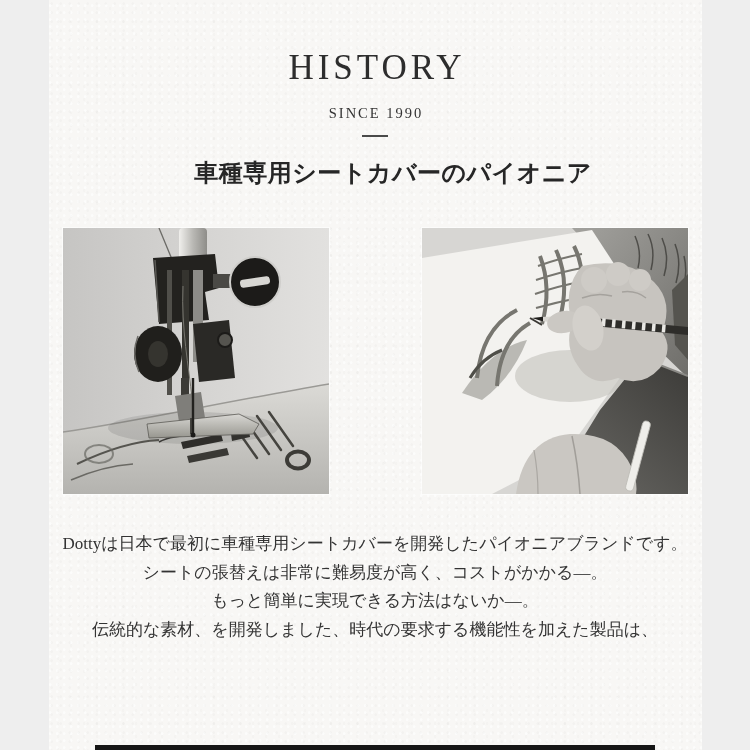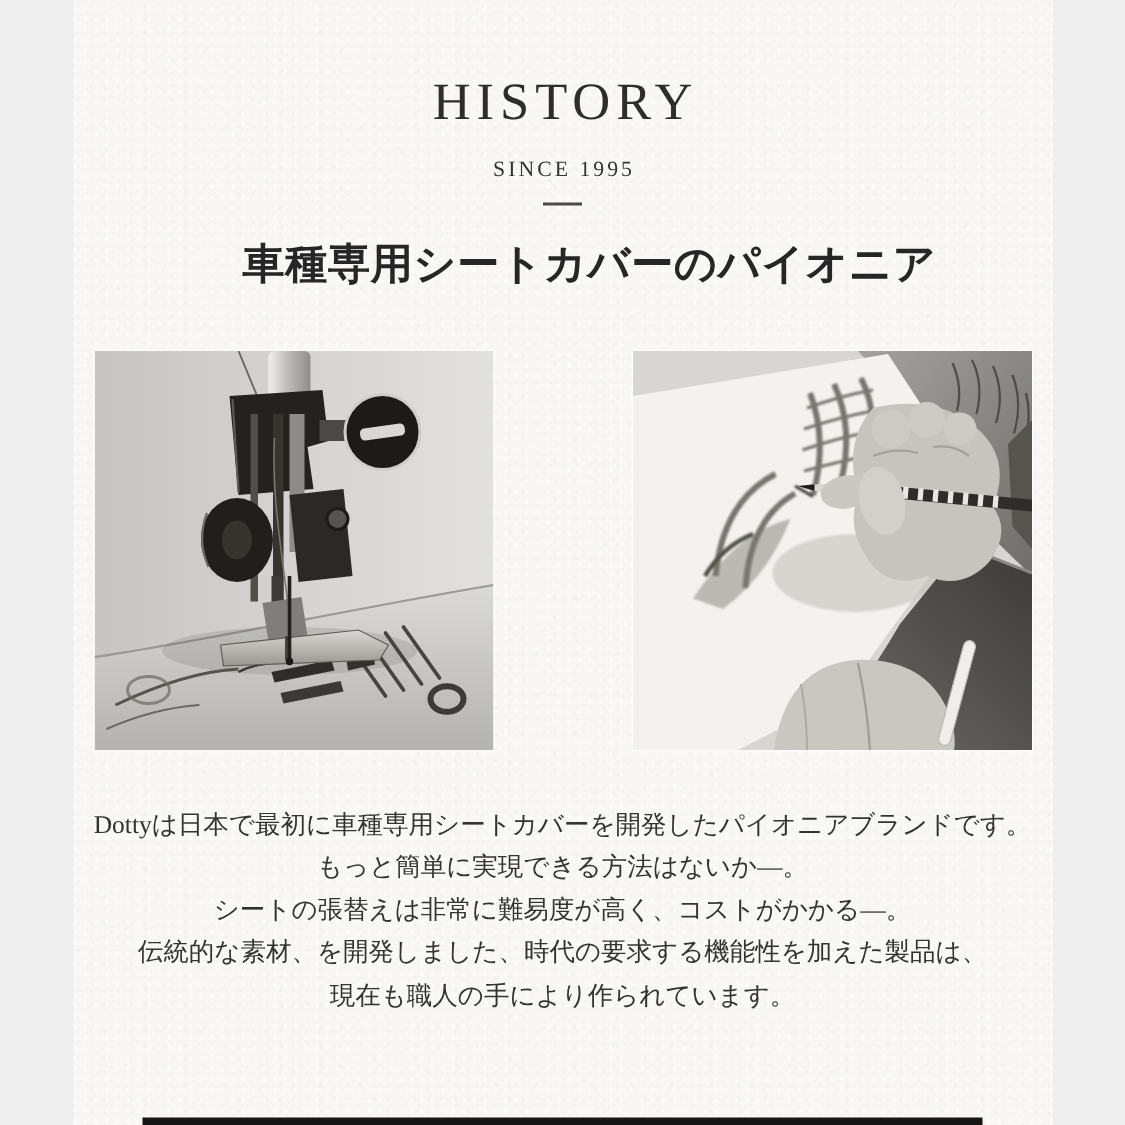--- a/index.html
+++ b/index.html
@@ -39,21 +39,21 @@
     color:#333;
     font-variant:small-caps;
   }
   .divider{
     width:26px;height:2px;
     margin:13px auto 0;
     background:#4a4a4a;
   }
   .section-heading{
     margin:20px 0 0;
-    font-size:28px;
+    font-size:24px;
     font-weight:bold;
     letter-spacing:0.5px;
     color:#262626;
     line-height:1.4;
     padding-left:36px;
   }
   .photo-row{
     margin-top:38px;
     display:flex;
     justify-content:center;
@@ -81,21 +81,21 @@
     background:#161616;
   }
 </style>
 </head>
 <body>
 
 <div class="page">
 
   <h1 class="section-title">HISTORY</h1>
 
-  <div class="section-subtitle">SINCE 1995</div>
+  <div class="section-subtitle">SINCE 1990</div>
 
   <div class="divider"></div>
 
   <h2 class="section-heading">車種専用シートカバーのパイオニア</h2>
 
   <div class="photo-row">
 
     <figure class="photo">
       <svg viewBox="0 0 266 266" xmlns="http://www.w3.org/2000/svg">
         <defs>
@@ -241,21 +241,20 @@
         <path d="M112,222 Q116,244 116,266" stroke="#aaa7a2" stroke-width="1.2" fill="none"></path>
 
         <rect x="212" y="192" width="8" height="72" rx="4" fill="#efeeea" stroke="#bdbbb6" stroke-width="0.8" transform="rotate(15 216 228)"></rect>
       </svg>
     </figure>
 
   </div>
 
   <div class="history-paragraph">
     <div class="pline">Dottyは日本で最初に車種専用シートカバーを開発したパイオニアブランドです。</div>
+    <div class="pline">シートの張替えは非常に難易度が高く、コストがかかる―。</div>
     <div class="pline">もっと簡単に実現できる方法はないか―。</div>
-    <div class="pline">シートの張替えは非常に難易度が高く、コストがかかる―。</div>
     <div class="pline">伝統的な素材、を開発しました、時代の要求する機能性を加えた製品は、</div>
-    <div class="pline">現在も職人の手により作られています。</div>
   </div>
 
   <div class="bottom-bar"></div>
 
 </div>
 
 </body></html>

